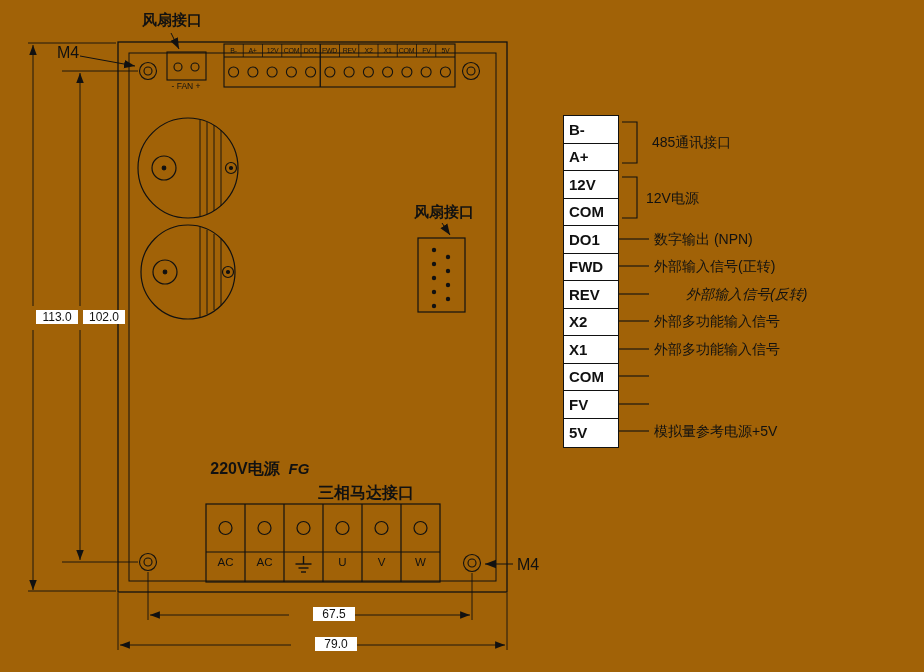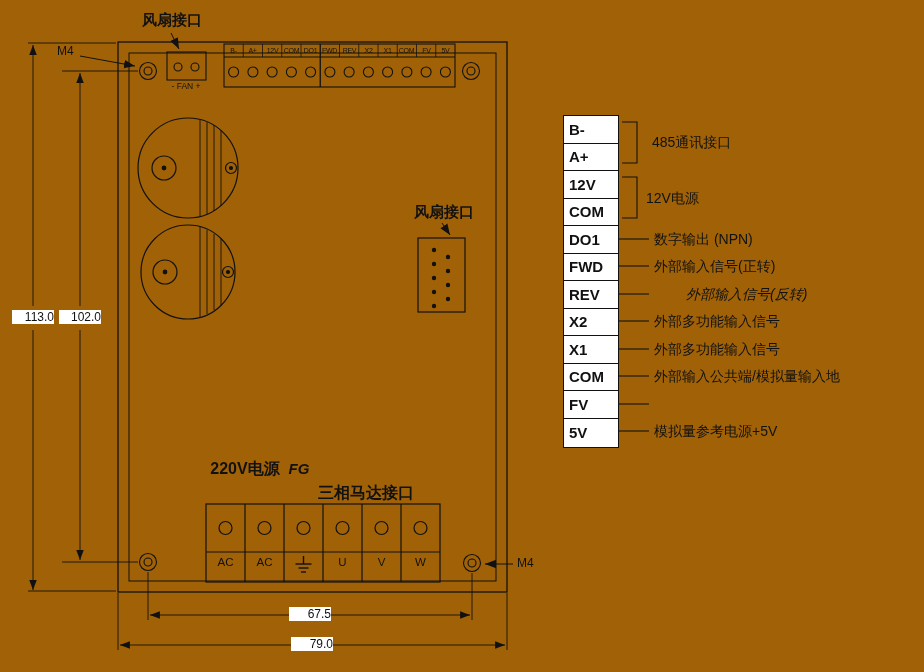--- a/index.html
+++ b/index.html
@@ -2,26 +2,26 @@
 <html><head>
 <meta charset="utf-8">
 <style>
   html,body{margin:0;padding:0;background:#fff;}
   .canvas{position:relative;width:924px;height:672px;background:#a16207;overflow:hidden;
           font-family:"Liberation Sans","DejaVu Sans",sans-serif;color:#111;}
   .art{position:absolute;left:0;top:0;}
   .lbl{position:absolute;white-space:nowrap;color:#111;}
   .b15{font-size:15px;font-weight:bold;}
   .b16{font-size:16px;font-weight:bold;}
-  .f12{font-size:12px;}
+  .f12{font-size:16px;}
   .ctr{text-align:center;}
   .tlbl{position:absolute;top:45px;width:19px;text-align:center;font-size:7px;line-height:11px;
         letter-spacing:-0.3px;color:#111;}
   .blbl{position:absolute;top:556px;width:30px;text-align:center;font-size:11.5px;color:#111;}
-  .dim{position:absolute;background:#fff;text-align:right;font-size:12px;color:#111;}
+  .dim{position:absolute;background:#fff;text-align:center;font-size:12px;color:#111;margin-left:24px;}
   .legend-col{position:absolute;left:563px;top:115px;width:56px;height:333px;border:1.5px solid #111;
               box-sizing:border-box;background:#fff;}
   .pin-row{height:27.5px;box-sizing:border-box;border-bottom:1px solid #111;display:flex;
            align-items:center;padding-left:5px;font-size:15px;font-weight:bold;}
   .pin-row:last-child{border-bottom:none;}
   .desc{position:absolute;font-size:14px;line-height:20px;white-space:nowrap;color:#111;}
 </style>
 </head>
 <body>
 
@@ -241,16 +241,15 @@
     <div class="pin-row">5V</div>
   </div>
 
   <div class="desc" style="left:652px;top:132px;">485通讯接口</div>
   <div class="desc" style="left:646px;top:188px;">12V电源</div>
   <div class="desc" style="left:654px;top:229px;">数字输出 (NPN)</div>
   <div class="desc" style="left:654px;top:256px;">外部输入信号(正转)</div>
   <div class="desc" style="left:686px;top:284px;font-style:italic;">外部输入信号(反转)</div>
   <div class="desc" style="left:654px;top:311px;">外部多功能输入信号</div>
   <div class="desc" style="left:654px;top:339px;">外部多功能输入信号</div>
-  <div class="desc" style="left:654px;top:366px;">外部输入公共端/模拟量输入地</div>
   <div class="desc" style="left:654px;top:421px;">模拟量参考电源+5V</div>
 
 </div>
 
 </body></html>

